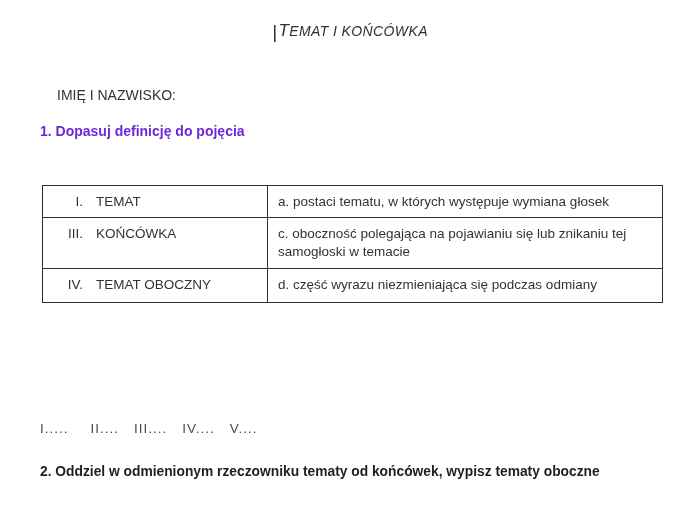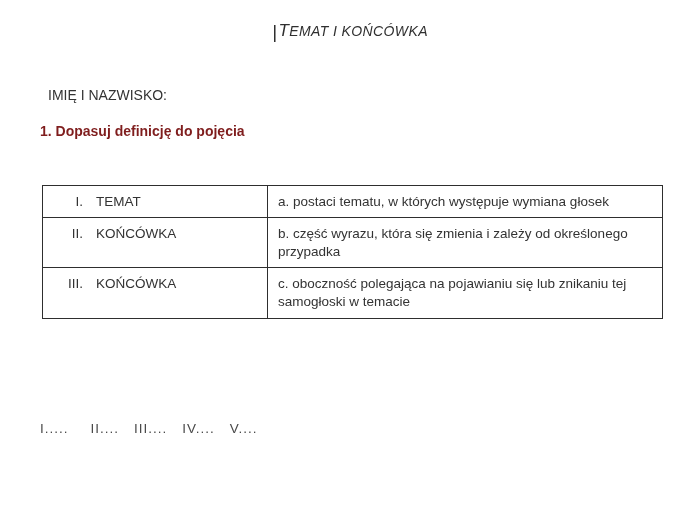--- a/index.html
+++ b/index.html
@@ -36,31 +36,31 @@
   }
   .doc-title .title-text {
     display: inline-block;
   }
   .doc-title .title-text::first-letter {
     font-size: 17px;
   }
   .name-line {
     position: absolute;
     top: 87px;
-    left: 48px;
+    left: 57px;
     font-size: 14px;
     color: #333333;
   }
   .task1-heading {
     position: absolute;
     top: 123px;
     left: 40px;
     font-size: 14px;
     font-weight: bold;
-    color: #7f1d1d;
+    color: #6d28d9;
   }
   table.def-table {
     position: absolute;
     top: 185px;
     left: 42px;
     width: 621px;
     border-collapse: collapse;
     table-layout: fixed;
   }
   table.def-table td {
@@ -119,35 +119,36 @@
   <div class="task1-heading">1. Dopasuj definicję do pojęcia</div>
 
   <table class="def-table">
     <tbody>
       <tr class="row-1">
         <td class="term-cell">
           <span class="numeral">I.</span><span class="term">TEMAT</span>
         </td>
         <td class="def-cell">a. postaci tematu, w których występuje wymiana głosek</td>
       </tr>
-      <tr class="row-2">
-        <td class="term-cell">
-          <span class="numeral">II.</span><span class="term">KOŃCÓWKA</span>
-        </td>
-        <td class="def-cell">b. część wyrazu, która się zmienia i zależy od określonego przypadka</td>
-      </tr>
       <tr class="row-3">
         <td class="term-cell">
           <span class="numeral">III.</span><span class="term">KOŃCÓWKA</span>
         </td>
         <td class="def-cell">c. oboczność polegająca na pojawianiu się lub znikaniu tej samogłoski w temacie</td>
+      </tr>
+      <tr class="row-4">
+        <td class="term-cell">
+          <span class="numeral">IV.</span><span class="term">TEMAT OBOCZNY</span>
+        </td>
+        <td class="def-cell">d. część wyrazu niezmieniająca się podczas odmiany</td>
       </tr>
     </tbody>
   </table>
 
   <div class="answers-line">
     <span class="answer-item first">I.....</span><span class="answer-item">II....</span><span class="answer-item">III....</span><span class="answer-item">IV....</span><span class="answer-item">V....</span>
   </div>
 
   <div class="task2-heading">
+    <span>2. Oddziel w odmienionym rzeczowniku tematy od końcówek, wypisz tematy oboczne</span>
   </div>
 
 </div>
 
 </body></html>

